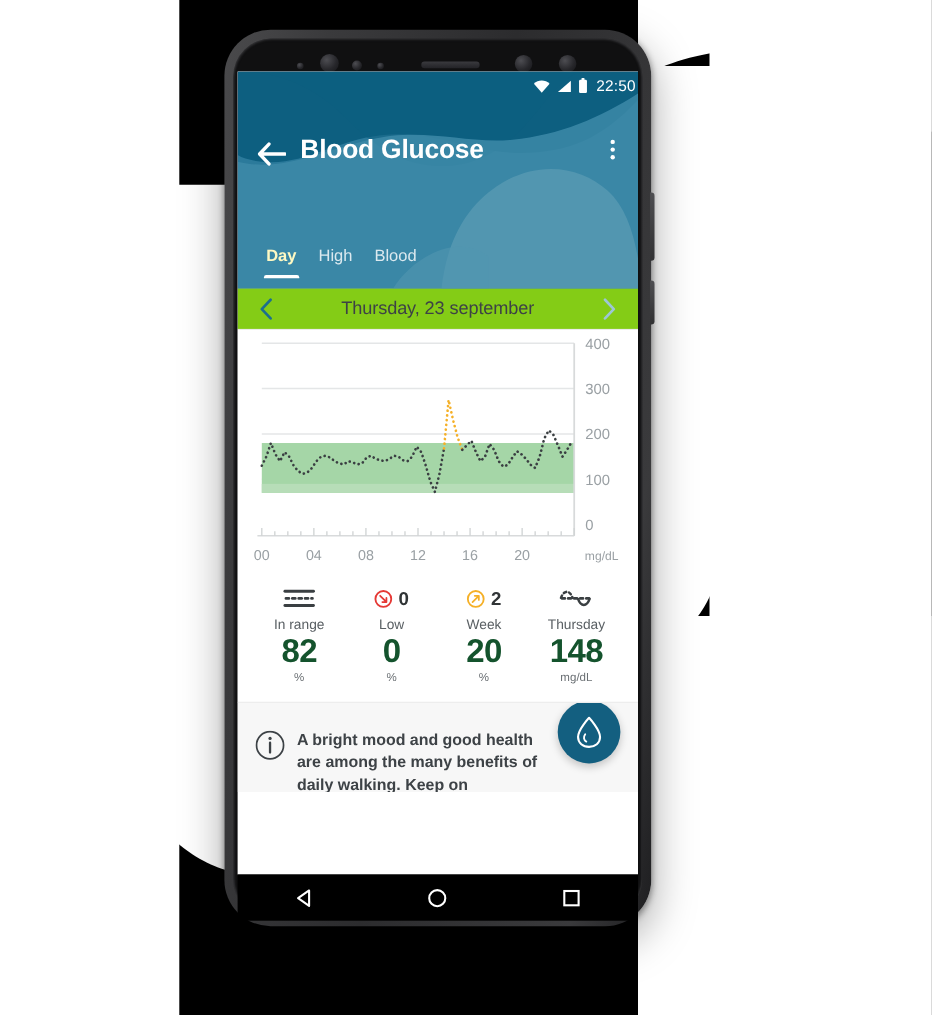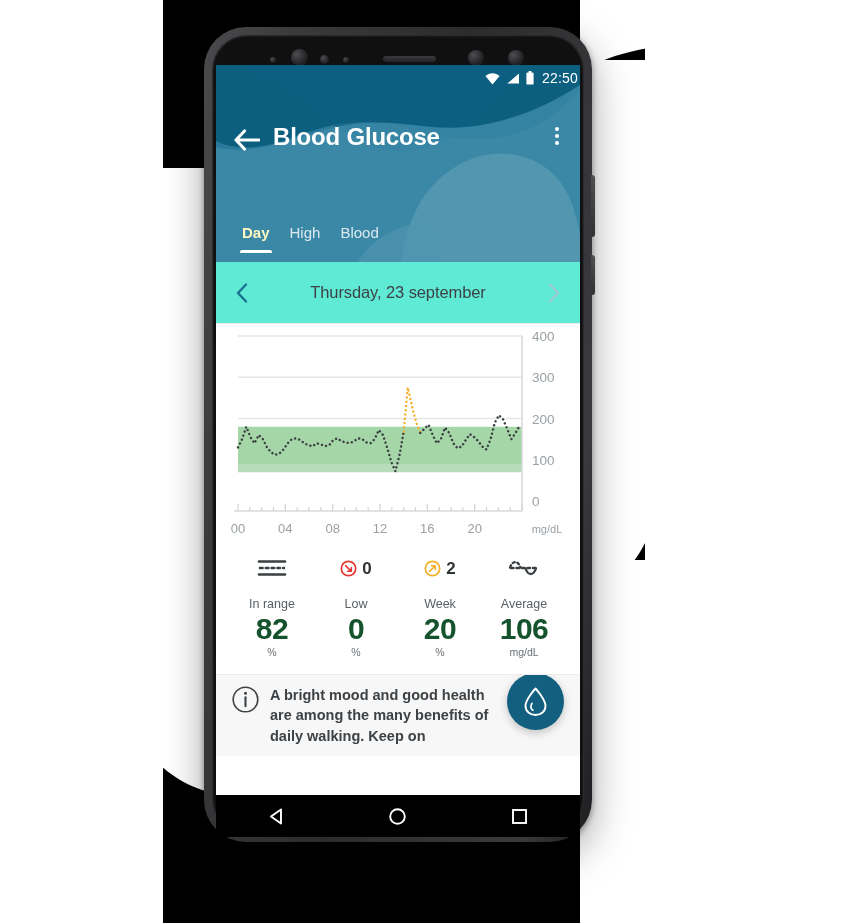--- a/index.html
+++ b/index.html
@@ -179,24 +179,24 @@
     position: absolute;
     left: 8px; right: 8px;
     bottom: 0;
     height: 3px;
     border-radius: 2px 2px 0 0;
     background: #ffffff;
   }
 
   
   #date-nav {
-    height: 62px;
+    height: 38px;
     display: flex;
     align-items: center;
-    background: #5eead4;
+    background: #84cc16;
     border-bottom: 1px solid #ececec;
     padding: 0 14px;
     box-sizing: border-box;
   }
   #date-label {
     flex: 1;
     text-align: center;
     font-size: 16.5px;
     color: #3d4246;
     font-weight: normal;
@@ -227,21 +227,21 @@
     justify-content: center;
     gap: 5px;
   }
   .stat-count {
     font-size: 17px;
     font-weight: bold;
     color: #303436;
     line-height: 1;
   }
   .stat-label {
-    margin-top: 16px;
+    margin-top: 4px;
     font-size: 12.5px;
     color: #5a6064;
   }
   .stat-value {
     margin-top: 3px;
     font-size: 30px;
     font-weight: bold;
     color: #14532d;
     line-height: 1.02;
     letter-spacing: -0.5px;
@@ -252,21 +252,21 @@
     margin-top: 1px;
   }
 
   
   #tip-card {
     position: relative;
     background: #f7f7f7;
     border-top: 1px solid #ececec;
     display: flex;
     align-items: flex-start;
-    padding: 10px 16px 0 16px;
+    padding: 24px 16px 0 16px;
     box-sizing: border-box;
     height: 82px;
     overflow: hidden;
   }
   #tip-text {
     margin-left: 11px;
     font-size: 14.5px;
     line-height: 1.42;
     color: #3d4246;
     font-weight: bold;
@@ -538,22 +538,22 @@
       </div>
 
       <div class="stat">
         <div class="stat-icon-row">
           <svg width="32" height="20" viewBox="0 0 32 20">
             <path d="M2 9.5 C 4.5 2.2 10 2.2 12.5 9.5" stroke="#3a3f42" stroke-width="2.3" fill="none" stroke-linecap="round" stroke-dasharray="2.3 2.8"></path>
             <path d="M17.5 10.5 C 20 17.8 25.5 17.8 28 10.5" stroke="#3a3f42" stroke-width="2.3" fill="none" stroke-linecap="round"></path>
             <line x1="3" y1="10" x2="29" y2="10" stroke="#3a3f42" stroke-width="2.5" stroke-linecap="round" stroke-dasharray="2.5 3"></line>
           </svg>
         </div>
-        <div class="stat-label">Average</div>
-        <div class="stat-value">106</div>
+        <div class="stat-label">Thursday</div>
+        <div class="stat-value">148</div>
         <div class="stat-unit">mg/dL</div>
       </div>
     </div>
 
     <div id="tip-card">
       <svg width="27" height="27" viewBox="0 0 27 27" style="flex:none;margin-top:1px;">
         <circle cx="13.5" cy="13.5" r="12.3" fill="none" stroke="#3d4246" stroke-width="1.6"></circle>
         <circle cx="13.5" cy="7.3" r="1.5" fill="#3d4246"></circle>
         <path d="M13.5 11.2 L13.5 20.2" stroke="#3d4246" stroke-width="2.1" stroke-linecap="round"></path>
       </svg>

